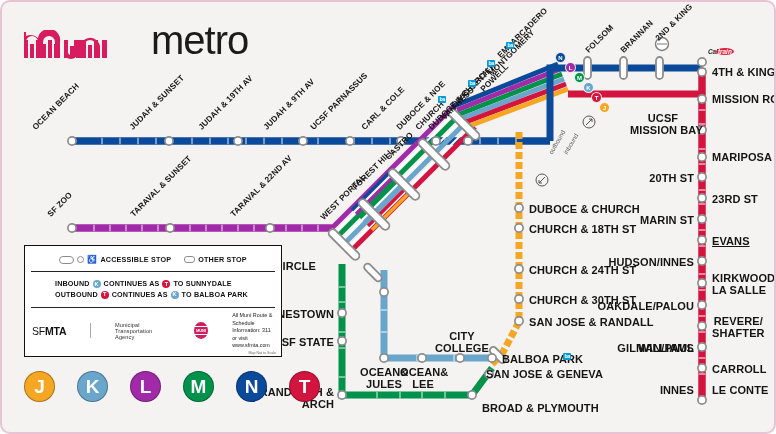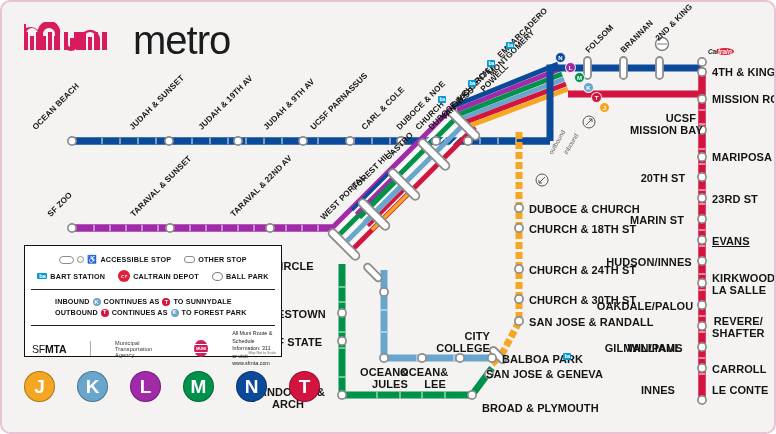--- a/index.html
+++ b/index.html
@@ -5,33 +5,33 @@
   html,body{margin:0;padding:0;background:#ffffff;}
   body{font-family:"Liberation Sans",sans-serif;}
   #map{
     position:relative;width:776px;height:434px;overflow:hidden;
     background:#f4f3f1;
     border:2px solid #e9c3d4;border-radius:10px;
     box-sizing:border-box;
   }
   .abs{position:absolute;}
   
-  #logo{left:22px;top:18px;display:flex;align-items:flex-start;gap:9px;}
+  #logo{left:22px;top:18px;display:flex;align-items:flex-end;gap:27px;}
   #logo .muni{display:flex;align-items:flex-end;height:32px;}
   #logo .muni svg{display:block;}
   #logo .metro{font-size:40px;color:#1b1b1b;letter-spacing:-1px;line-height:1;font-weight:400;}
   
   svg#lines{position:absolute;left:0;top:0;width:776px;height:434px;}
   
   .lbl{position:absolute;font-size:8.2px;font-weight:700;color:#141414;
        white-space:nowrap;letter-spacing:.1px;line-height:1.12;}
   .lbl.rot{transform-origin:0 50%;transform:rotate(-45deg);}
   .lbl.big{font-size:11px;}
-  .lbl.r{text-align:center;}
-  .lbl.c{text-align:right;}
+  .lbl.r{text-align:right;}
+  .lbl.c{text-align:center;}
   
   #legend{left:22px;top:243px;width:258px;height:112px;background:#fff;
           border:1.6px solid #111;box-sizing:border-box;}
   #legend .row{display:flex;align-items:center;justify-content:center;gap:13px;}
   #legend .lrow1{margin-top:9px;}
   #legend .itm{display:flex;align-items:center;gap:3px;font-size:7.2px;font-weight:700;color:#111;letter-spacing:.2px;}
   #legend hr{border:0;border-top:1px solid #222;margin:7px 6px 5px;}
   #legend .dir{font-size:7.2px;font-weight:700;color:#111;letter-spacing:.15px;
                display:flex;align-items:center;gap:3px;margin-left:30px;line-height:1.9;}
   .badge{display:inline-flex;align-items:center;justify-content:center;
@@ -462,48 +462,34 @@
         <span class="g-acc"></span>
         <span class="g-dot"></span>
         <span style="font-size:8px;">♿</span>
         <span>ACCESSIBLE STOP</span>
       </div>
       <div class="itm">
         <span class="g-oth"></span>
         <span>OTHER STOP</span>
       </div>
     </div>
-    <div class="row" style="margin-top:6px;">
-      <div class="itm">
-        <span class="g-bart">ba</span>
-        <span>BART STATION</span>
-      </div>
-      <div class="itm">
-        <span class="g-ct">CT</span>
-        <span>CALTRAIN DEPOT</span>
-      </div>
-      <div class="itm">
-        <span class="g-ball"></span>
-        <span>BALL PARK</span>
-      </div>
-    </div>
     <hr>
     <div class="dir">
       <span>INBOUND</span>
       <span class="badge b8" style="background:#6aa5cc;">K</span>
       <span>CONTINUES AS</span>
       <span class="badge b8" style="background:#d3143f;">T</span>
       <span>TO SUNNYDALE</span>
     </div>
     <div class="dir" style="margin-top:-3px;">
       <span>OUTBOUND</span>
       <span class="badge b8" style="background:#d3143f;">T</span>
       <span>CONTINUES AS</span>
       <span class="badge b8" style="background:#6aa5cc;">K</span>
-      <span>TO FOREST PARK</span>
+      <span>TO BALBOA PARK</span>
     </div>
     <hr style="margin:6px 6px 4px;">
     <div class="foot">
       <div class="sfmta">
         <span>SF</span><b>MTA</b>
       </div>
       <div class="vline"></div>
       <div class="mta-sub">Municipal Transportation Agency</div>
       <div class="stopsign">
         <span>MUNI</span>

